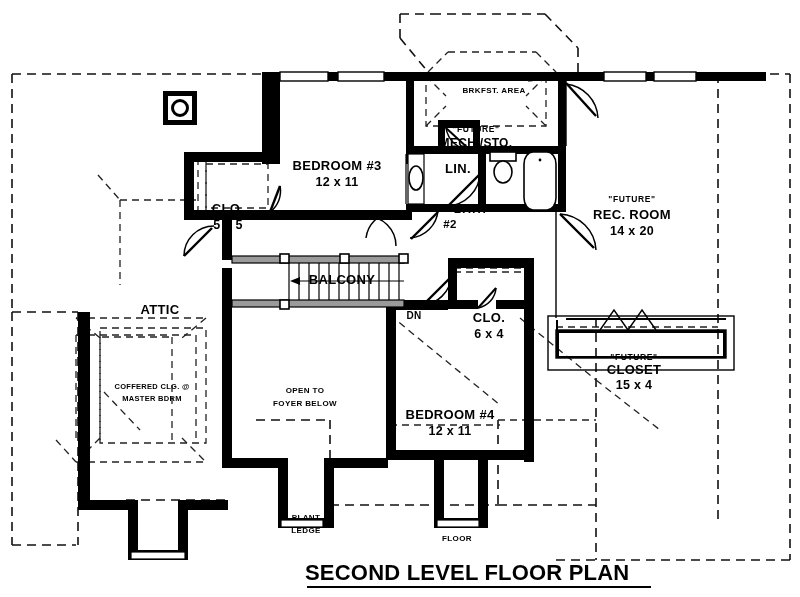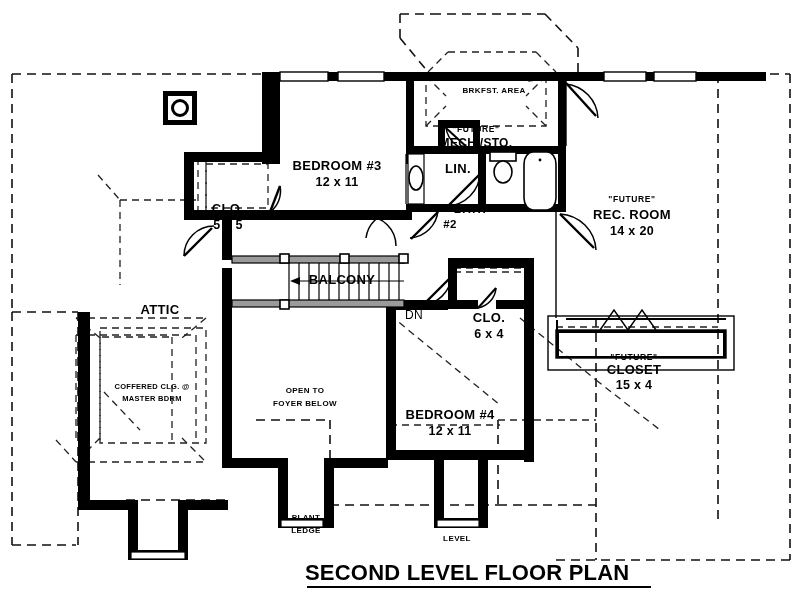--- a/index.html
+++ b/index.html
@@ -36,21 +36,21 @@
     transform: translate(-50%, -50%);
     font-family: "Liberation Sans", sans-serif;
     margin-top: 35px;
   }
   .rm-name  { font-size: 13px; }
   .rm-dim   { font-size: 12.5px; }
   .rm-quote { font-size: 8.5px; letter-spacing: 0.6px; }
   .rm-small { font-size: 8px;  letter-spacing: 0.4px; }
   .rm-tiny  { font-size: 7.5px; letter-spacing: 0.3px; }
   .rm-mech  { font-size: 12px; }
-  .rm-dn    { font-size: 12px; font-weight: normal; }
+  .rm-dn    { font-size: 10px; font-weight: bold; }
   .plan-title {
     position: absolute;
     left: 305px;
     top: 560px;
     font-size: 22px;
     font-weight: bold;
     letter-spacing: 0.2px;
     color: #000000;
     font-family: "Liberation Sans", sans-serif;
     white-space: nowrap;
@@ -373,18 +373,18 @@
 
   <div class="rm-label rm-name" style="left:489px; top:283px;">CLO.</div>
   <div class="rm-label rm-dim" style="left:489px; top:299px;">6 x 4</div>
 
   <div class="rm-label rm-name" style="left:450px; top:380px;">BEDROOM #4</div>
   <div class="rm-label rm-dim" style="left:450px; top:396px;">12 x 11</div>
 
   <div class="rm-label rm-small" style="left:306px; top:483px;">PLANT</div>
   <div class="rm-label rm-small" style="left:306px; top:496px;">LEDGE</div>
 
-  <div class="rm-label rm-small" style="left:457px; top:504px;">LEVEL</div>
+  <div class="rm-label rm-small" style="left:457px; top:504px;">FLOOR</div>
 
   <div class="plan-title">SECOND LEVEL FLOOR PLAN</div>
   <div class="title-rule"></div>
 
 </div>
 
 </body></html>

